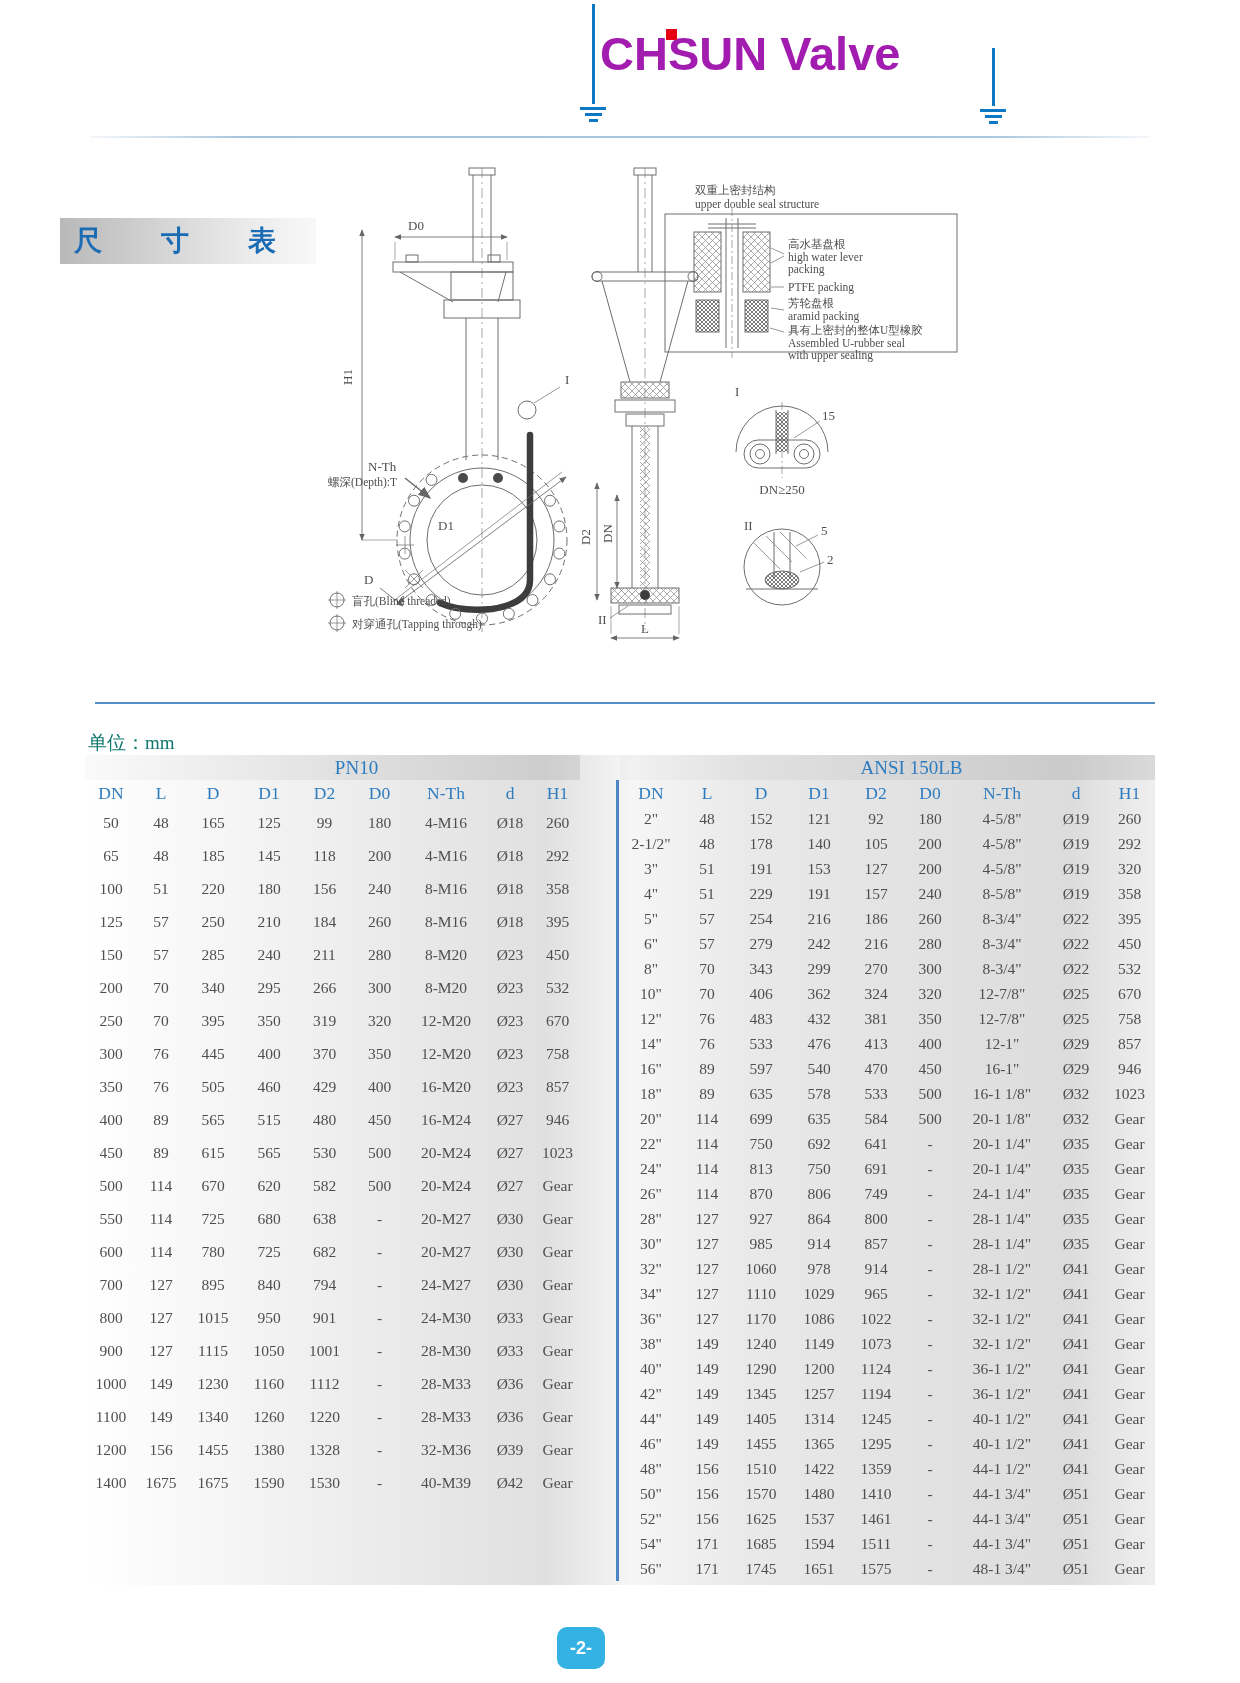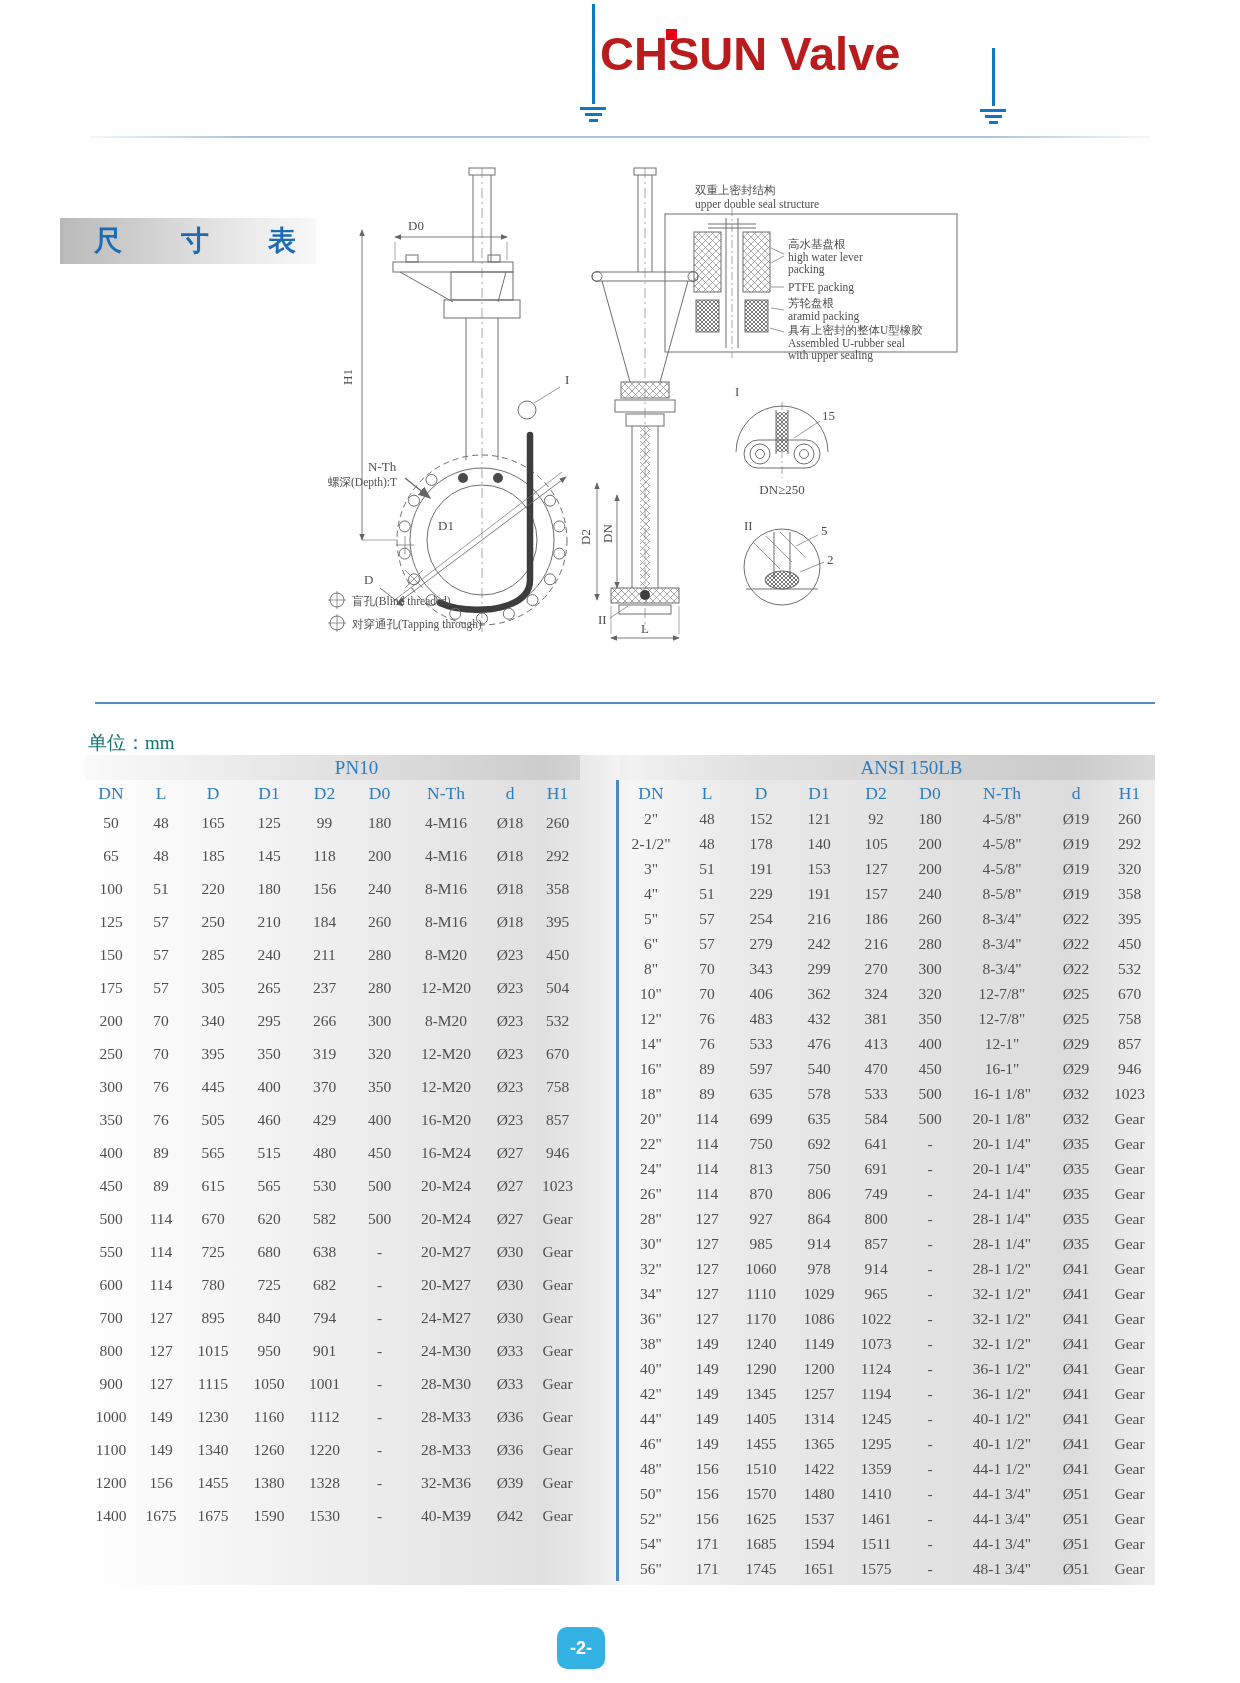--- a/index.html
+++ b/index.html
@@ -2,37 +2,37 @@
 <html><head>
 <meta charset="utf-8">
 <style>
   html,body{margin:0;padding:0;}
   body{width:1240px;height:1683px;position:relative;background:#ffffff;
        font-family:"Liberation Serif", serif; overflow:hidden;}
 
   
   .logo-wrap{position:absolute;left:600px;top:26px;width:380px;height:70px;}
   .logo-text{font-family:"Liberation Sans", sans-serif;font-weight:bold;
-             font-size:47px;color:#b91c1c;letter-spacing:0px;white-space:nowrap;}
+             font-size:47px;color:#a21caf;letter-spacing:0px;white-space:nowrap;}
   .logo-dot{position:absolute;left:66px;top:3px;width:11px;height:11px;background:#e60013;}
   .gnd{position:absolute;width:32px;}
   .gnd .pole{width:3px;background:#0d79c5;margin:0 auto;}
   .gnd b{display:block;background:#0d79c5;height:3px;margin:3px auto 0;}
   .gnd b:nth-of-type(1){width:26px;} .gnd b:nth-of-type(2){width:17px;} .gnd b:nth-of-type(3){width:9px;}
   .gnd-left{left:577px;top:4px;} .gnd-left .pole{height:100px;}
   .gnd-right{left:977px;top:48px;} .gnd-right .pole{height:58px;}
   .header-rule{position:absolute;left:90px;top:136px;width:1060px;height:2px;
       background:linear-gradient(90deg,rgba(150,175,200,.1),#a3c2dc 15%,#a9c7df 85%,rgba(150,175,200,.1));}
 
   
   .sec-title{position:absolute;left:60px;top:218px;width:256px;height:46px;
       background:linear-gradient(90deg,#b9b9b9,#e9e9e9 70%,#f8f8f8);
       display:flex;align-items:center;}
   .sec-title span{color:#1b6cb5;font-size:28px;font-weight:bold;letter-spacing:26px;
-      padding-left:34px;white-space:nowrap;}
+      padding-left:14px;white-space:nowrap;}
 
   
   .drawing{position:absolute;left:240px;top:160px;width:760px;height:505px;}
   .drawing text{fill:#4f4f4f;font-family:"Liberation Serif", serif;font-size:12px;}
   .drawing .cn{font-size:11.5px;} .drawing .en{font-size:11.5px;}
   .drawing .dim{fill:#4f4f4f;font-size:13px;}
 
   
   .unit-line{position:absolute;left:88px;top:730px;font-size:19px;color:#0f766e;}
   .table-rule{position:absolute;left:95px;top:702px;width:1060px;height:2px;background:#5590c5;}
@@ -350,31 +350,20 @@
         <td>57</td>
         <td>285</td>
         <td>240</td>
         <td>211</td>
         <td>280</td>
         <td>8-M20</td>
         <td>Ø23</td>
         <td>450</td>
       </tr>
       <tr>
-        <td>175</td>
-        <td>57</td>
-        <td>305</td>
-        <td>265</td>
-        <td>237</td>
-        <td>280</td>
-        <td>12-M20</td>
-        <td>Ø23</td>
-        <td>504</td>
-      </tr>
-      <tr>
         <td>200</td>
         <td>70</td>
         <td>340</td>
         <td>295</td>
         <td>266</td>
         <td>300</td>
         <td>8-M20</td>
         <td>Ø23</td>
         <td>532</td>
       </tr>

